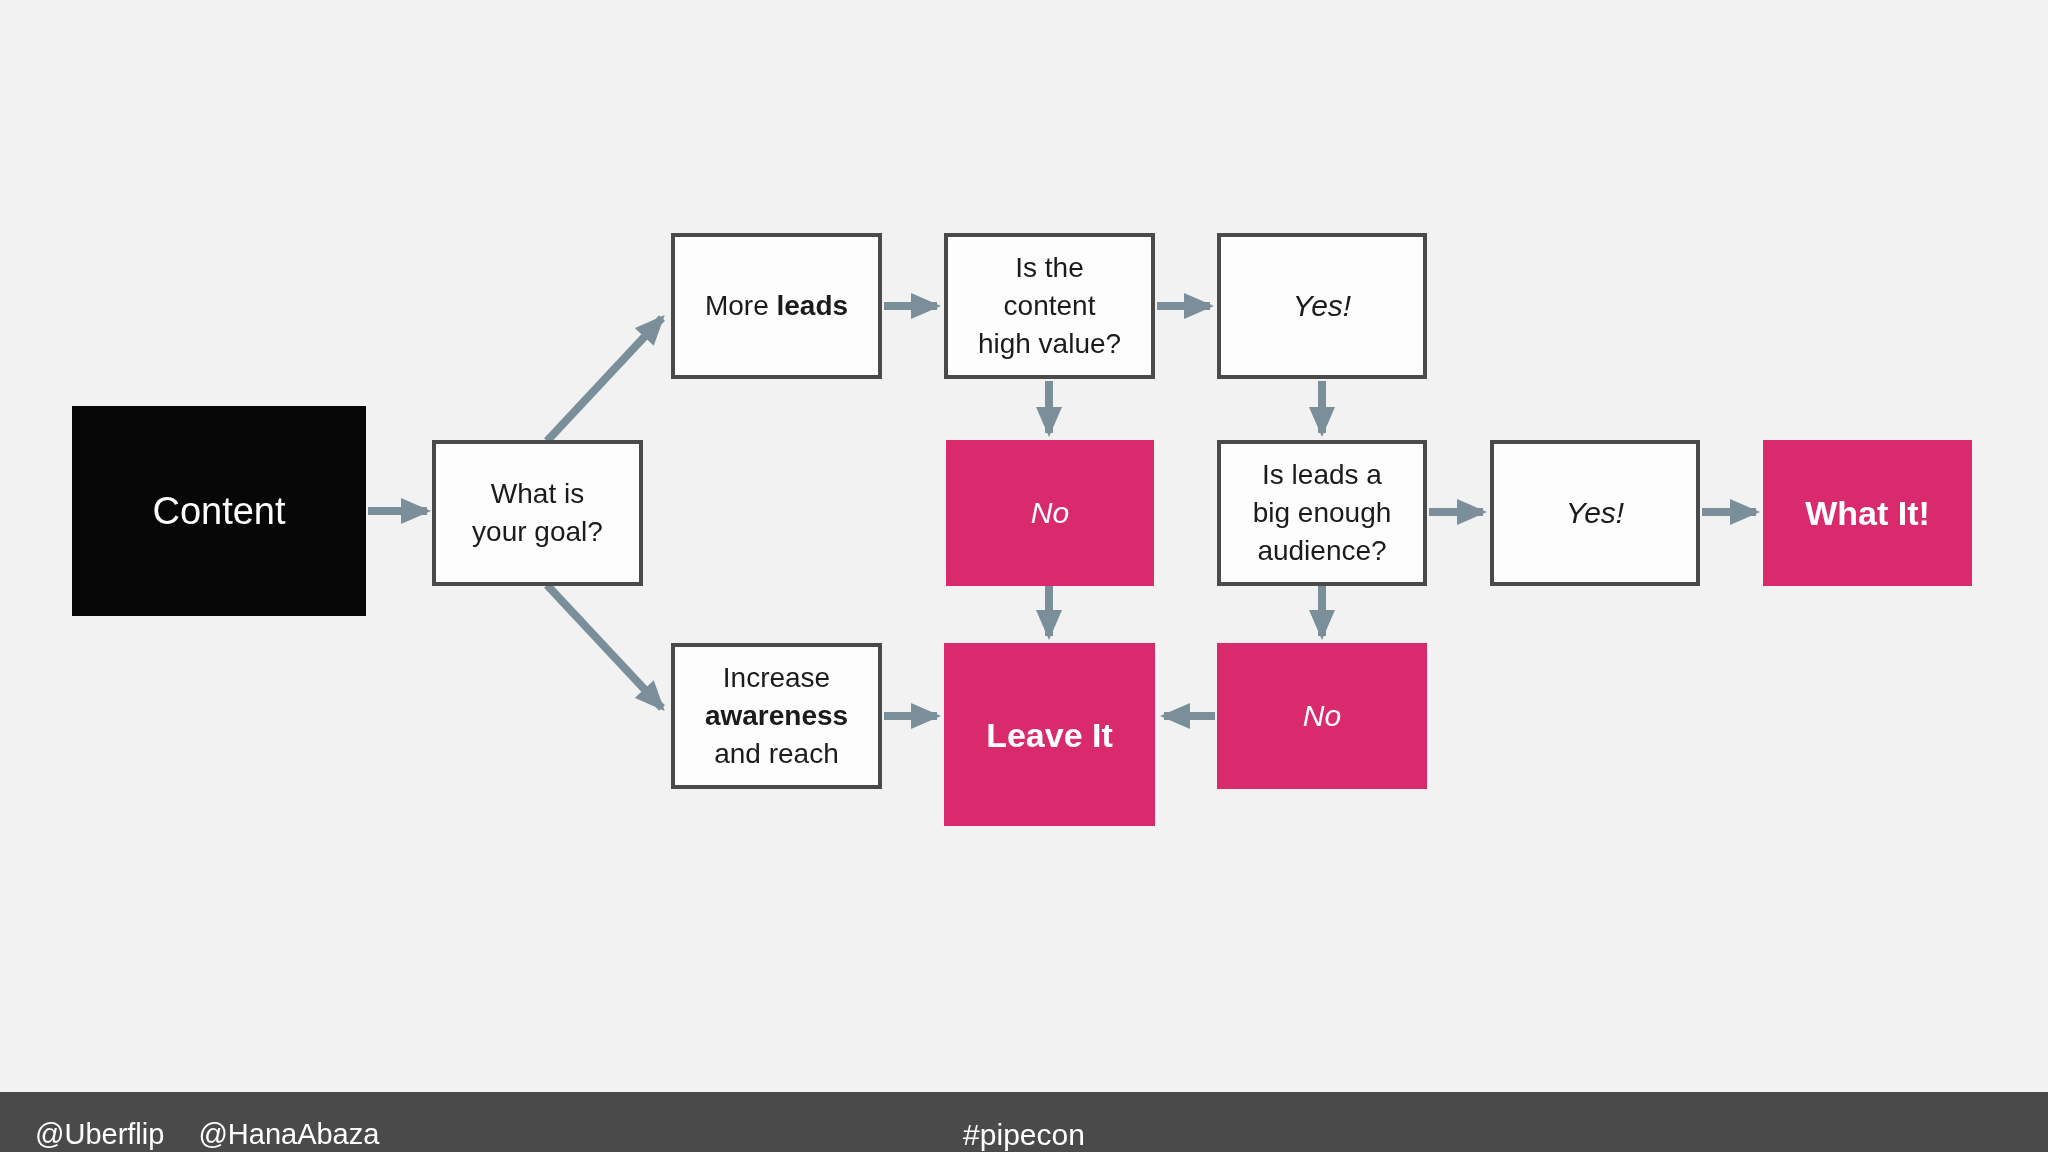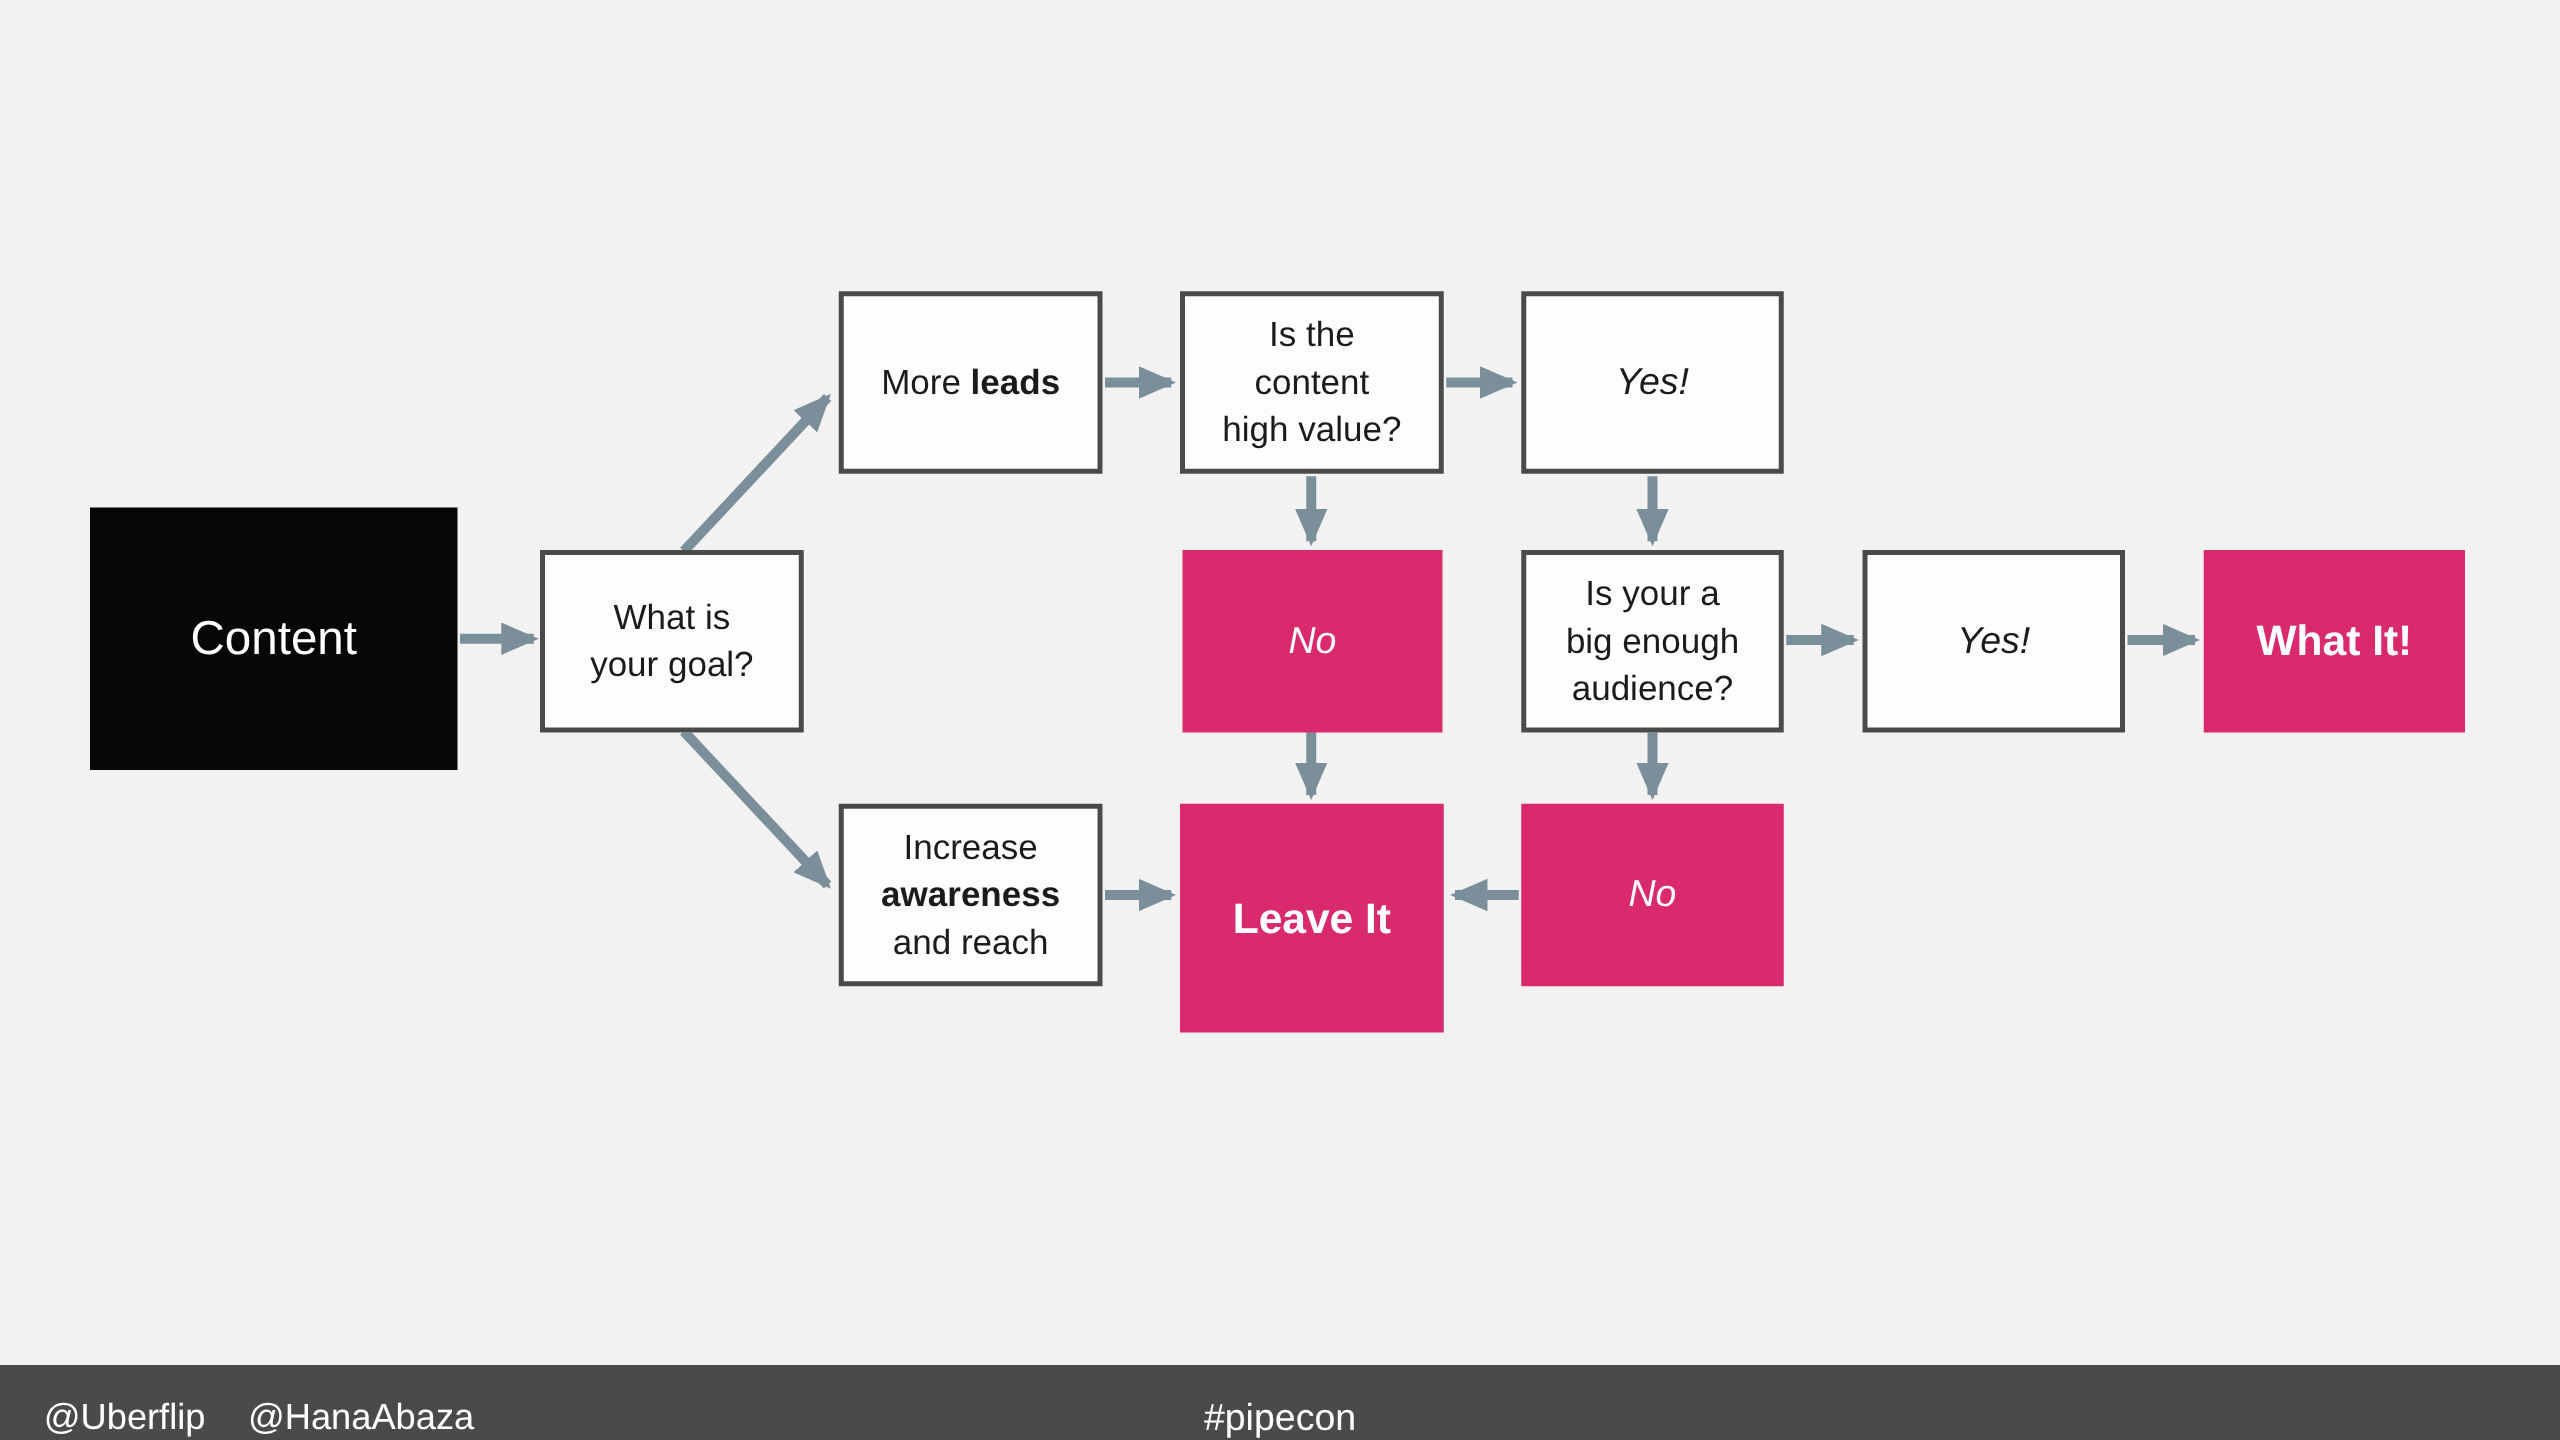--- a/index.html
+++ b/index.html
@@ -109,21 +109,21 @@
 
   <div class="node white italic" id="n-yes-top">
     <span>Yes!</span>
   </div>
 
   <div class="node pink italic" id="n-no-mid">
     <span>No</span>
   </div>
 
   <div class="node white" id="n-audience">
-    <span class="ln">Is your a</span>
+    <span class="ln">Is leads a</span>
     <span class="ln">big enough</span>
     <span class="ln">audience?</span>
   </div>
 
   <div class="node white italic" id="n-yes-right">
     <span>Yes!</span>
   </div>
 
   <div class="node pink strong" id="n-gate-it">
     <span>What It!</span>

